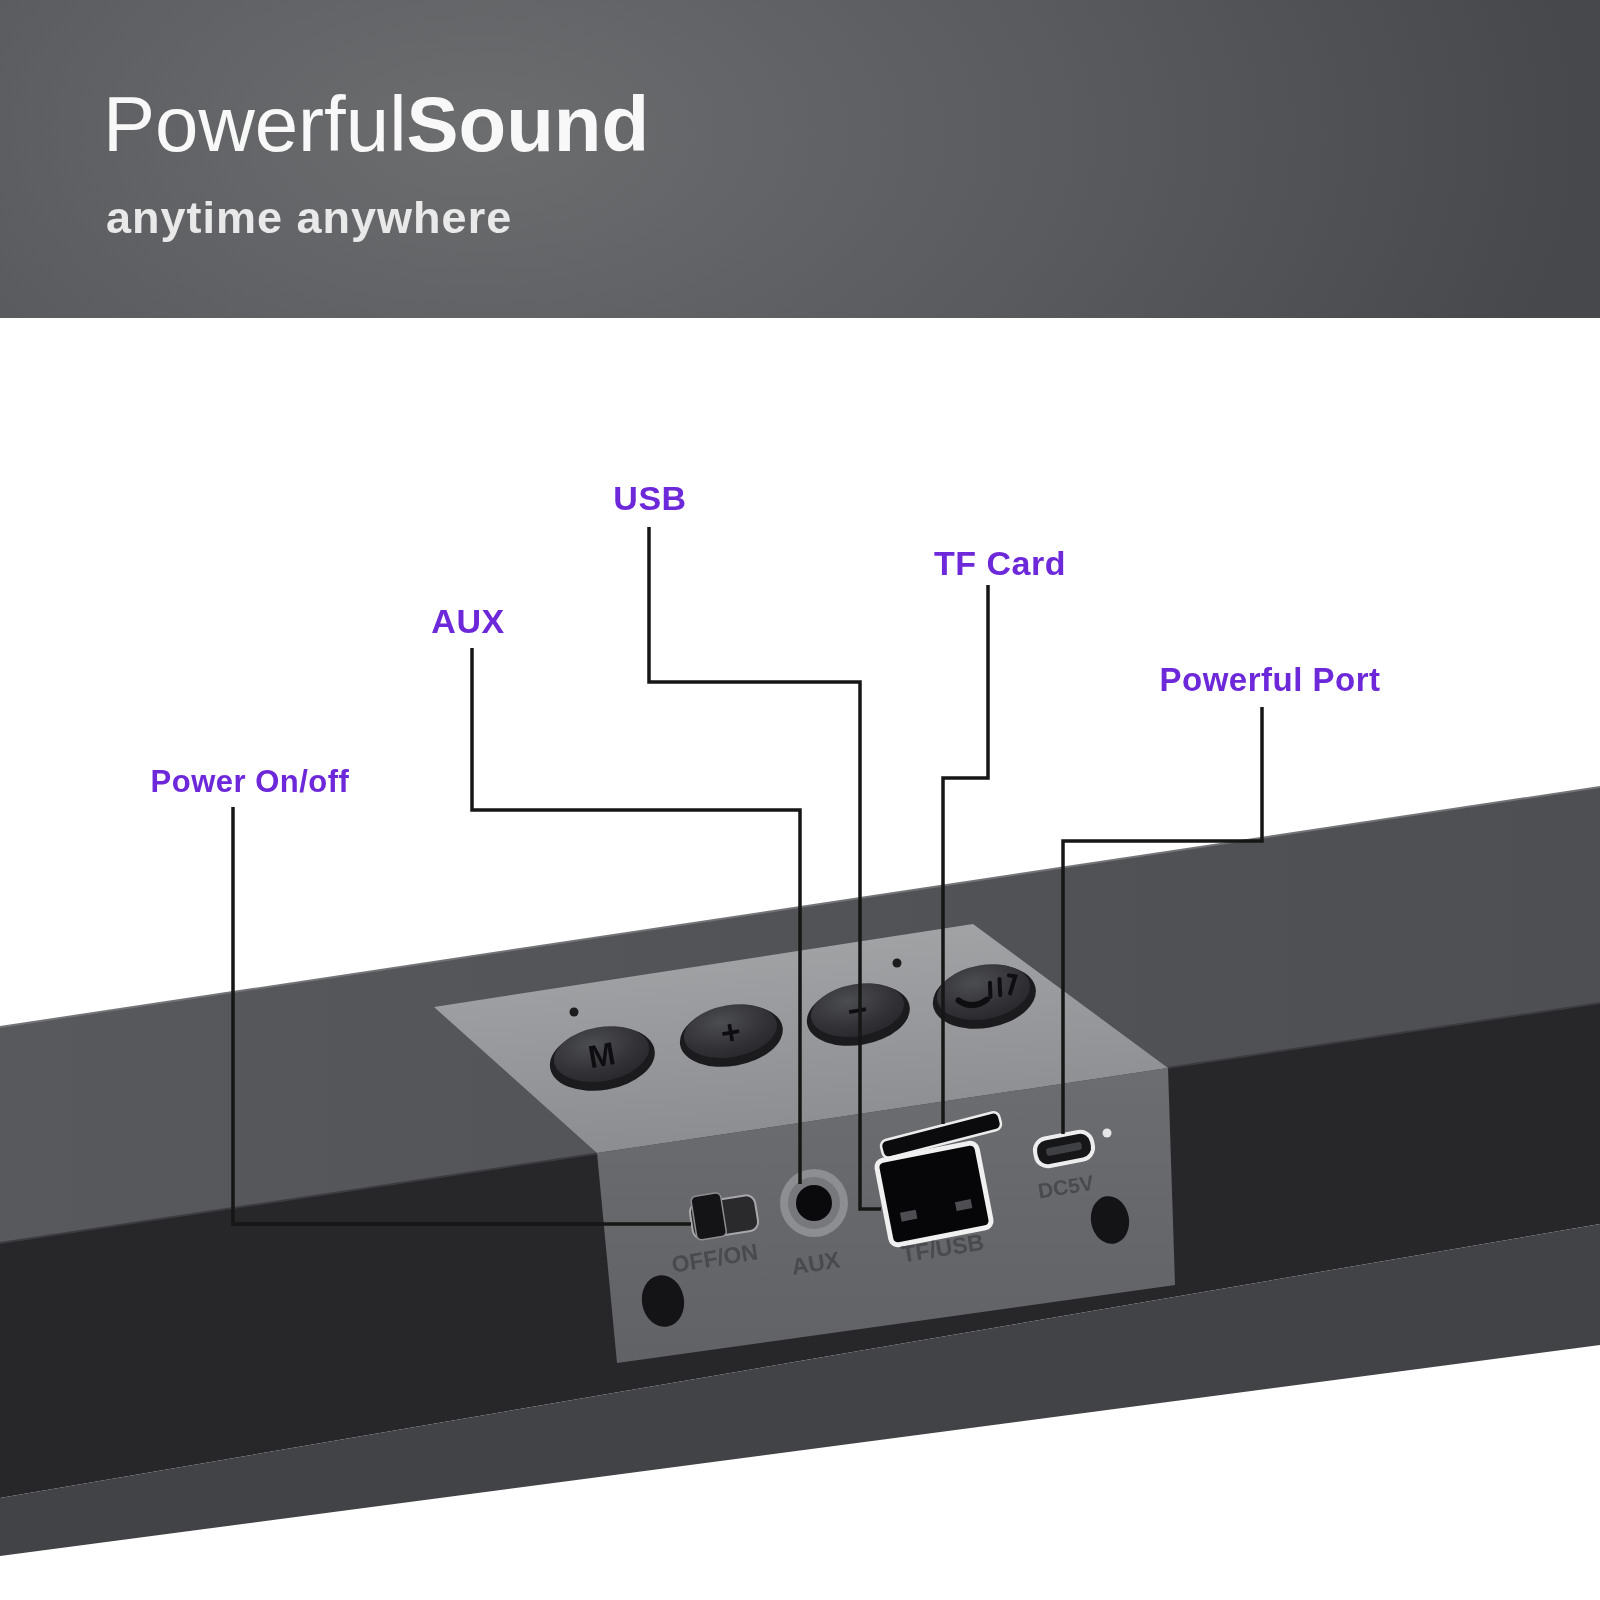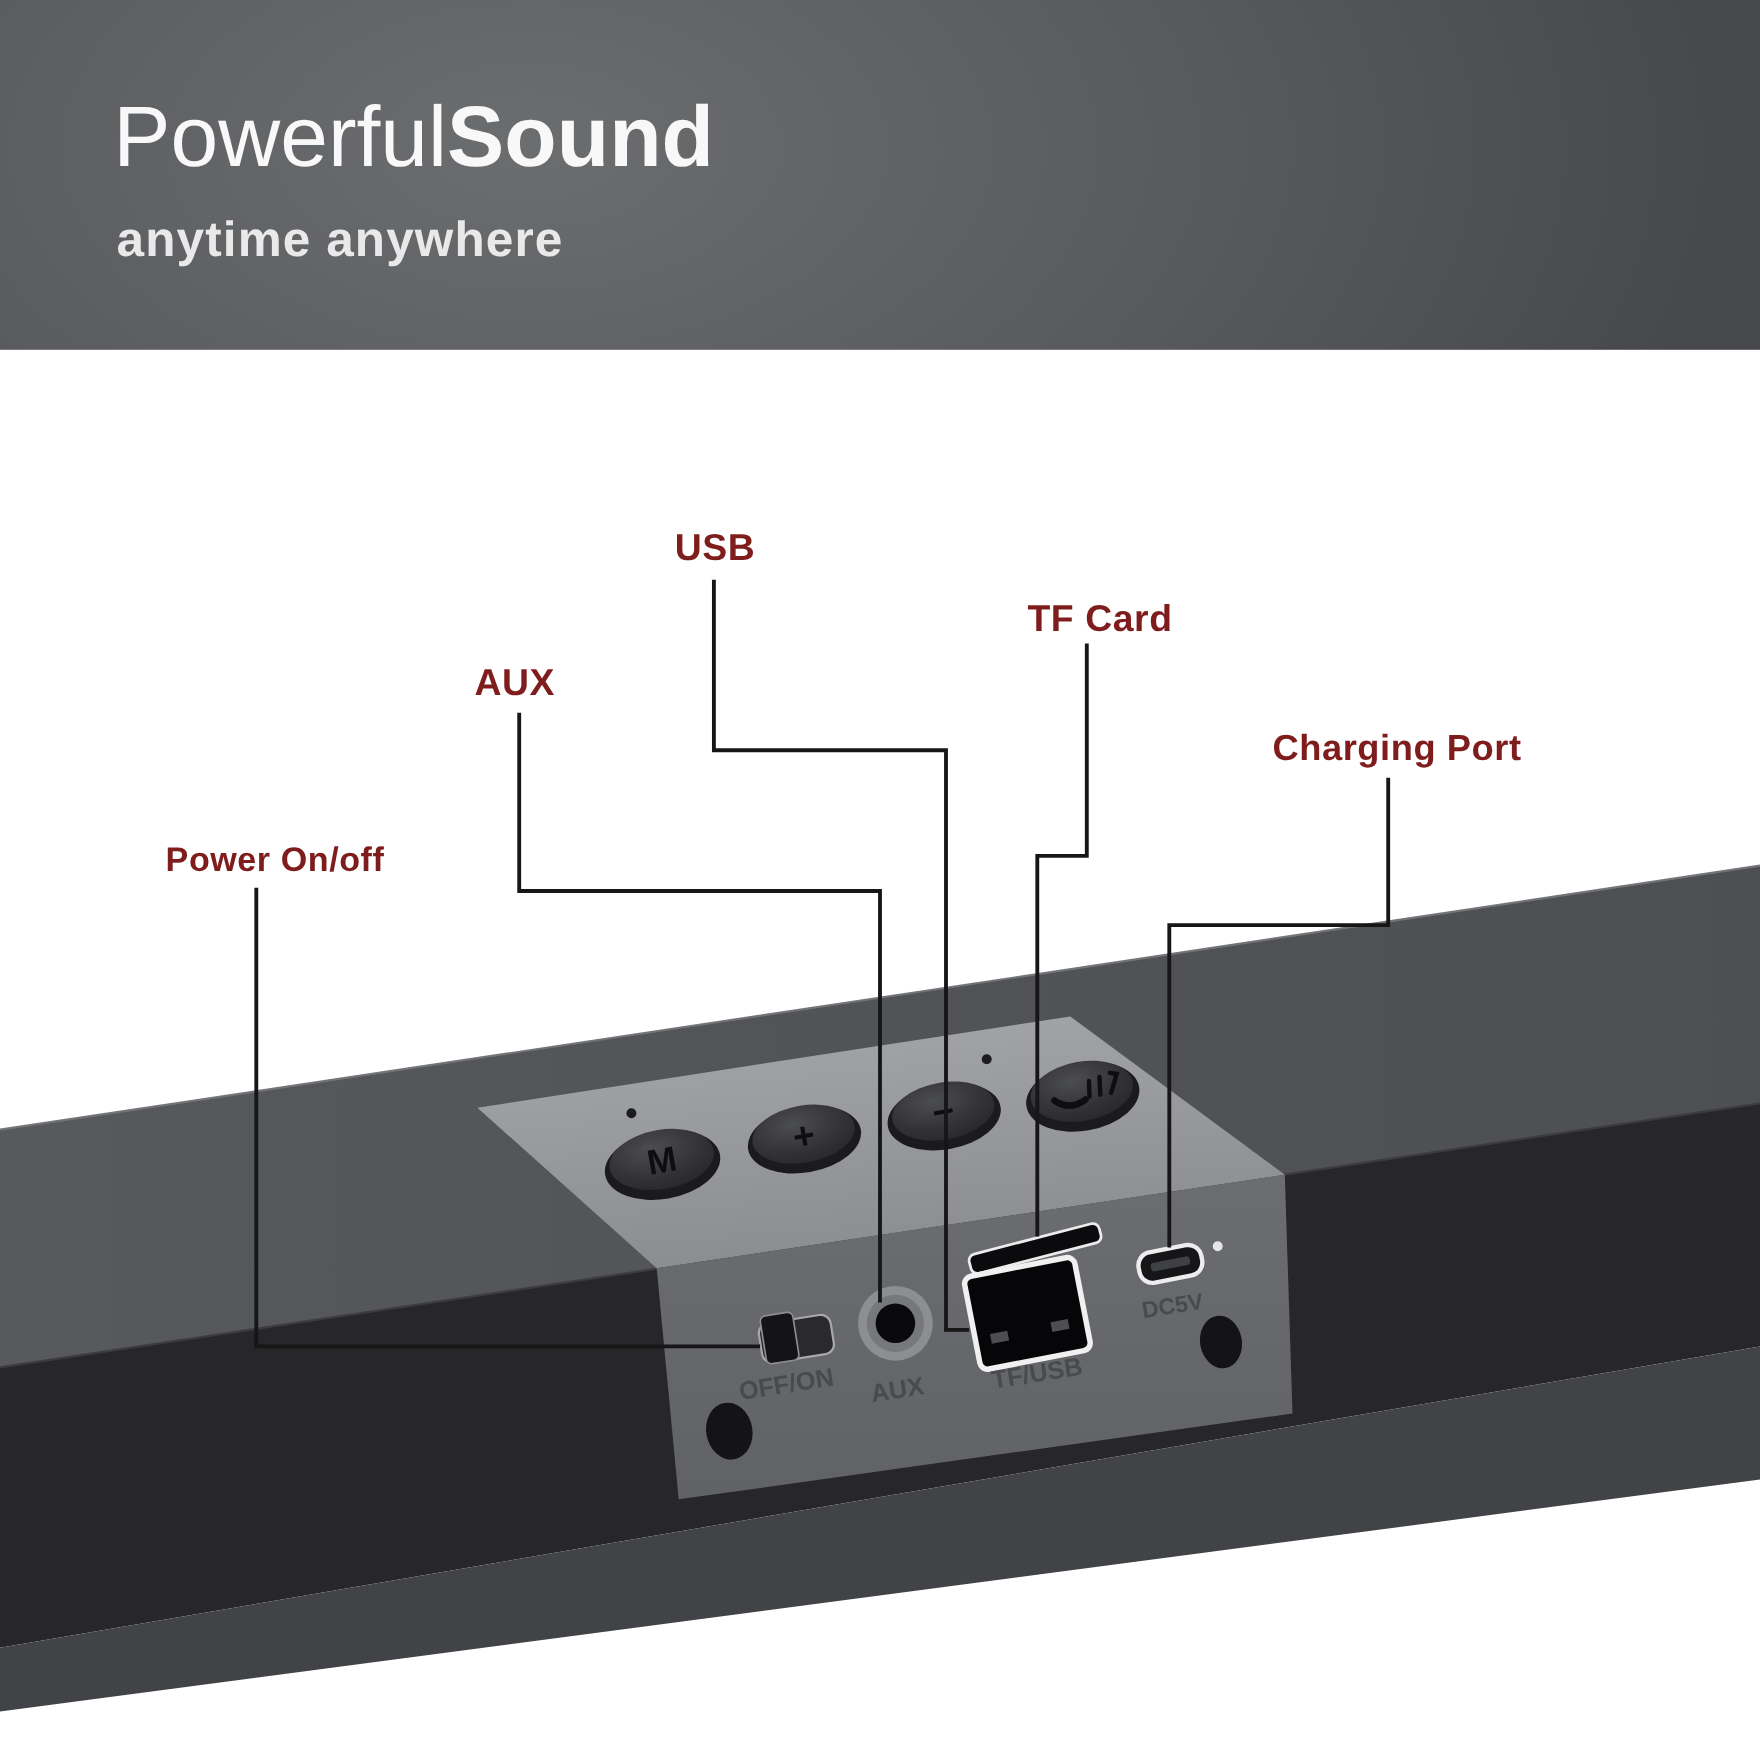--- a/index.html
+++ b/index.html
@@ -10,21 +10,21 @@
   .banner{position:absolute;left:0;top:0;width:1600px;height:318px;
           background:radial-gradient(ellipse 1100px 620px at 30% 42%, #6b6d6f 0%, #595a5d 55%, #47484b 100%);}
   .banner-title{position:absolute;left:103px;top:84px;font-size:78px;line-height:1.05;
                 color:#f8f8f8;letter-spacing:0px;white-space:nowrap;}
   .banner-title .light{font-weight:300;}
   .banner-title .bold{font-weight:700;}
   .banner-sub{position:absolute;left:106px;top:192px;font-size:45px;font-weight:700;
               color:#e9e9e9;letter-spacing:1px;white-space:nowrap;}
 
   
-  .callout-label{position:absolute;color:#7f1d1d;font-weight:700;letter-spacing:0.5px;
+  .callout-label{position:absolute;color:#6d28d9;font-weight:700;letter-spacing:0.5px;
                  text-align:center;white-space:nowrap;}
   .lbl-usb{left:598px;top:479px;width:104px;font-size:34px;}
   .lbl-tf{left:918px;top:515px;width:164px;font-size:34px;margin-top:29px;}
   .lbl-aux{left:416px;top:602px;width:104px;font-size:34px;}
   .lbl-charging{left:1138px;top:661px;width:264px;font-size:33px;}
   .lbl-power{left:128px;top:764px;width:244px;font-size:31px;}
 
   .scene-svg{position:absolute;left:0;top:0;}
   .engraved{fill:#494a4e;font-family:"Liberation Sans",sans-serif;font-weight:700;}
   .btn-glyph{fill:#0e0e11;font-family:"Liberation Sans",sans-serif;font-weight:700;}
@@ -35,21 +35,21 @@
 <div class="stage">
 
   <div class="banner">
     <div class="banner-title"><span class="light">Powerful</span><span class="bold">Sound</span></div>
     <div class="banner-sub">anytime anywhere</div>
   </div>
 
   <div class="callout-label lbl-usb">USB</div>
   <div class="callout-label lbl-tf">TF Card</div>
   <div class="callout-label lbl-aux">AUX</div>
-  <div class="callout-label lbl-charging">Charging Port</div>
+  <div class="callout-label lbl-charging">Powerful Port</div>
   <div class="callout-label lbl-power">Power On/off</div>
 
   <svg class="scene-svg" width="1600" height="1600" viewBox="0 0 1600 1600">
     <defs>
       <linearGradient id="topPanelGrad" x1="0" y1="0" x2="0.25" y2="1">
         <stop offset="0" stop-color="#a6a7a9"></stop>
         <stop offset="1" stop-color="#8c8d90"></stop>
       </linearGradient>
       <linearGradient id="frontPanelGrad" x1="0" y1="0" x2="0" y2="1">
         <stop offset="0" stop-color="#6c6d71"></stop>

